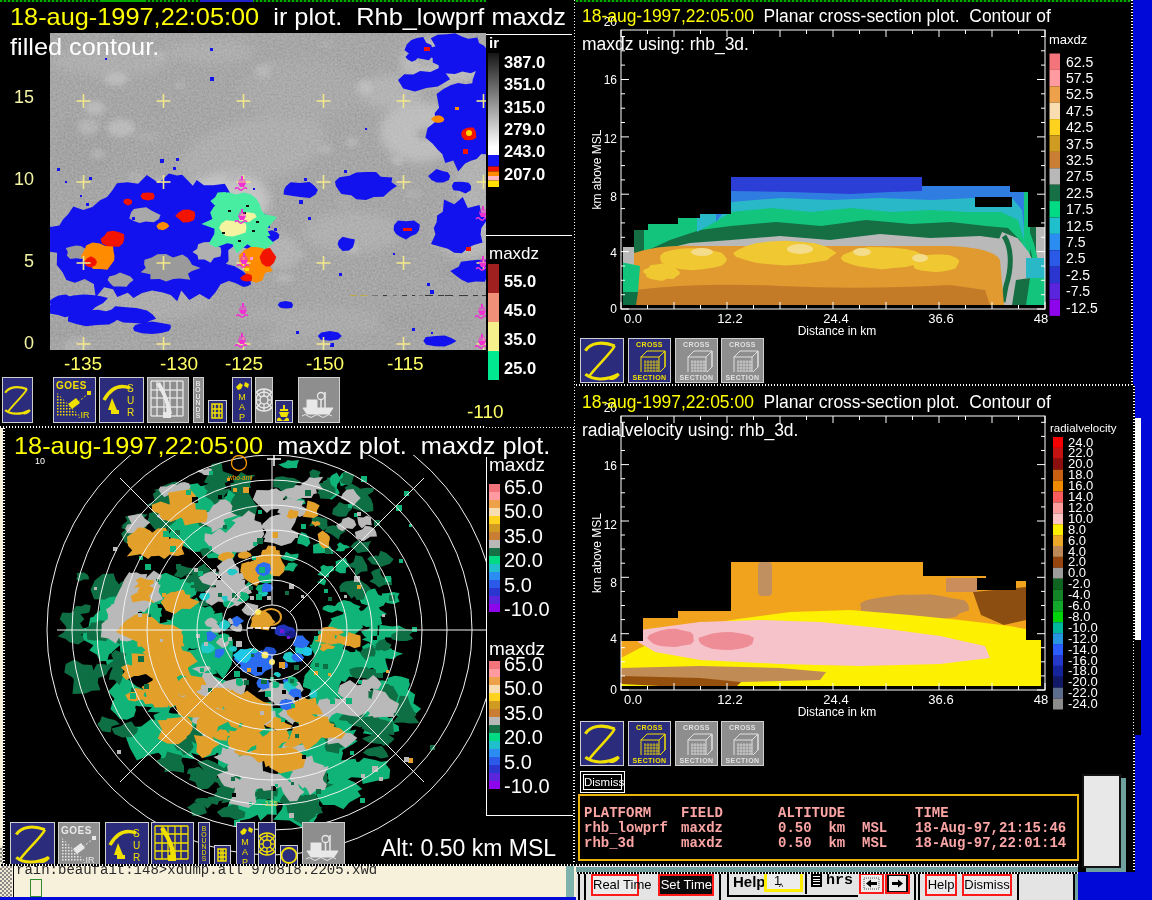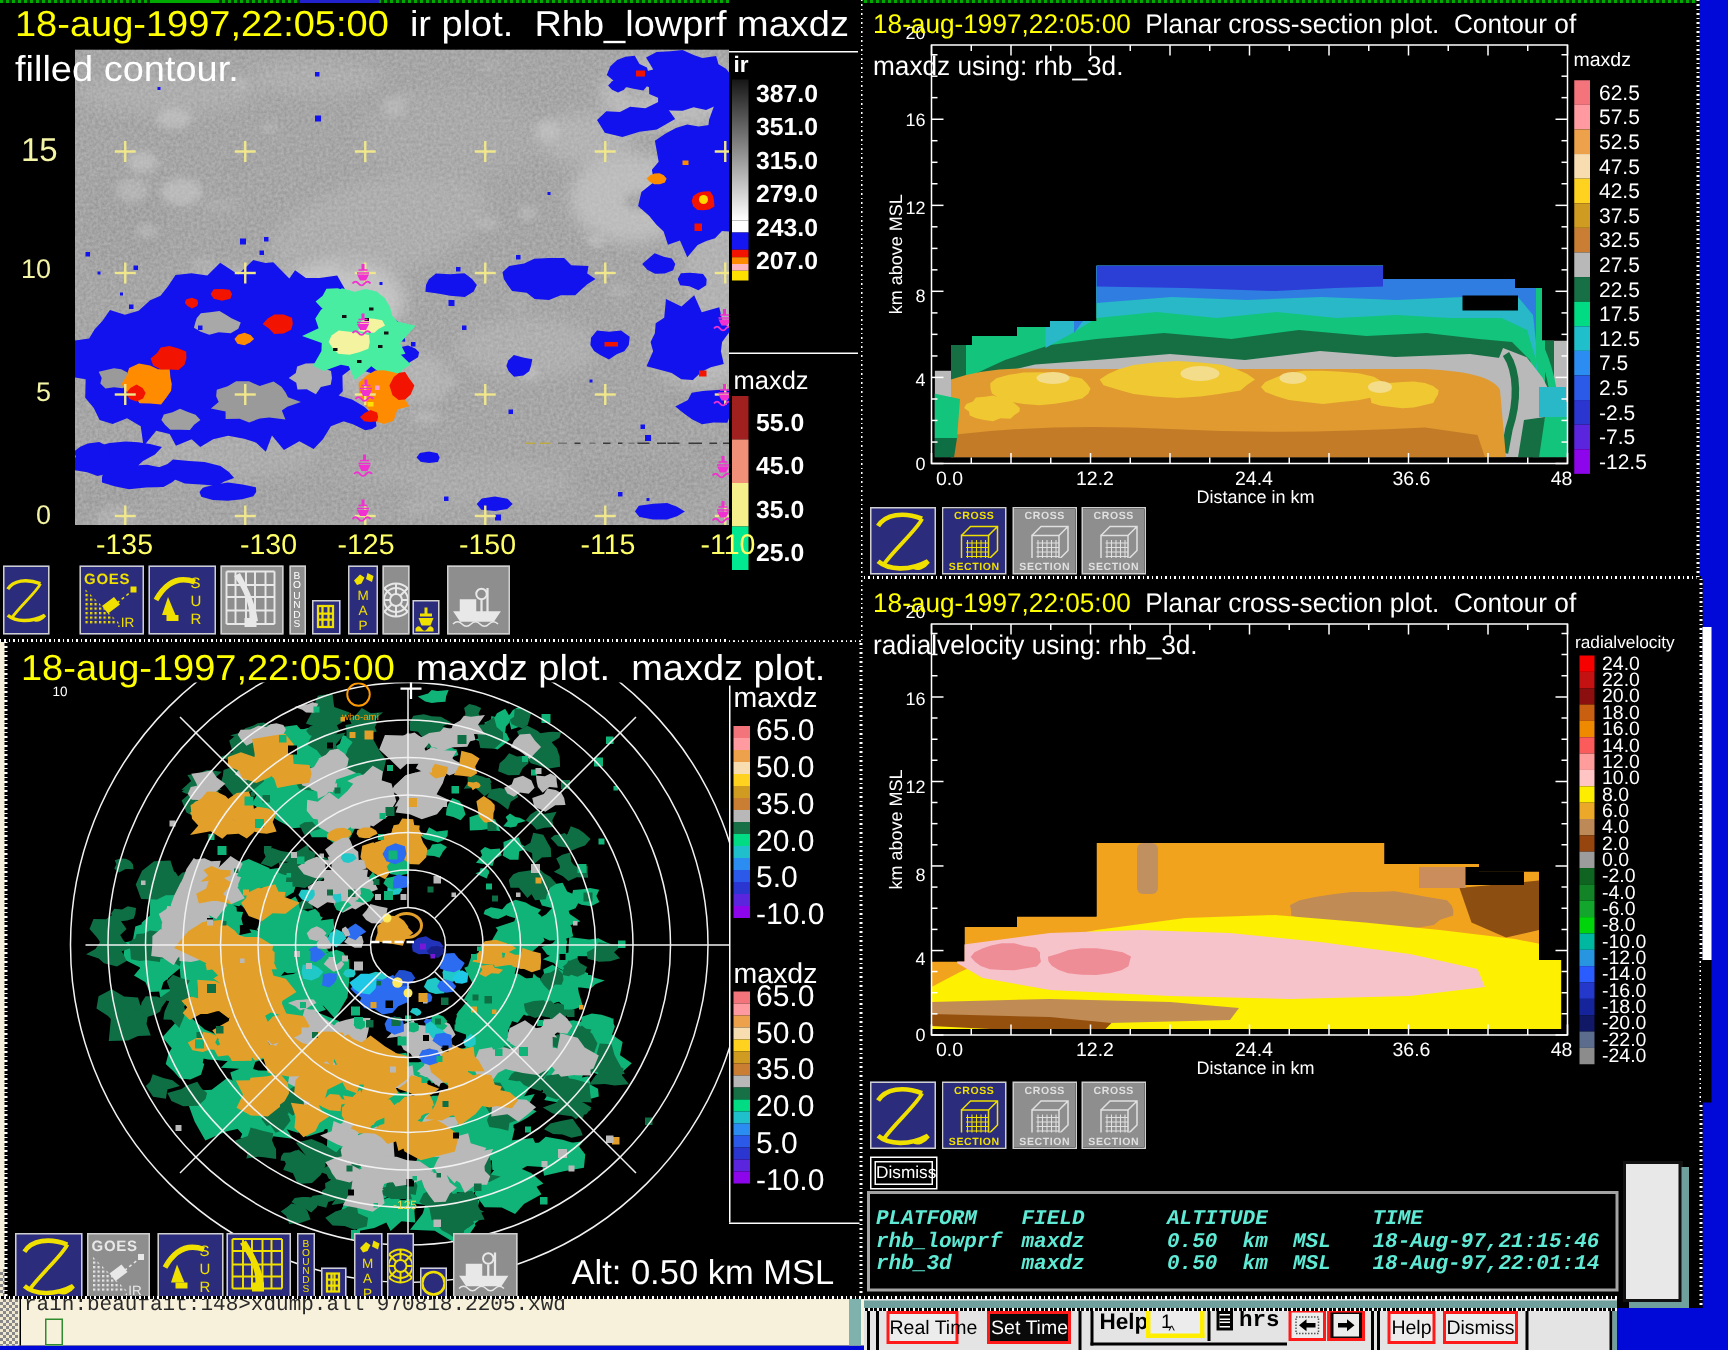--- a/index.html
+++ b/index.html
@@ -323,31 +323,31 @@
 <rect x="488" y="293" width="11" height="29" fill="#f09078"></rect>
 <rect x="488" y="322" width="11" height="29" fill="#f5f08c"></rect>
 <rect x="488" y="351" width="11" height="29" fill="#00e890"></rect>
 <text x="504" y="287" fill="#fff" font-size="16.5" font-weight="bold">55.0</text>
 <text x="504" y="316" fill="#fff" font-size="16.5" font-weight="bold">45.0</text>
 <text x="504" y="345" fill="#fff" font-size="16.5" font-weight="bold">35.0</text>
 <text x="504" y="374" fill="#fff" font-size="16.5" font-weight="bold">25.0</text>
     </svg>
   <div class="abs ttl" style="left:10px;top:3px;z-index:3;"><span class="y">18-aug-1997,22:05:00</span><span>  ir plot.  Rhb_lowprf maxdz</span></div>
   <div class="abs ttl" style="left:10px;top:33px;z-index:5;">filled contour.</div>
-  <div class="abs" style="left:14px;top:87px;color:#f4f4a6;font-size:22px;z-index:3;">15</div>
+  <div class="abs" style="left:14px;top:87px;color:#f4f4a6;font-size:18px;z-index:3;">15</div>
   <div class="abs" style="left:14px;top:169px;color:#f4f4a6;font-size:18px;z-index:3;">10</div>
   <div class="abs" style="left:24px;top:251px;color:#f4f4a6;font-size:18px;z-index:3;">5</div>
   <div class="abs" style="left:24px;top:333px;color:#f4f4a6;font-size:18px;z-index:3;">0</div>
   <div class="abs" style="left:0px;top:353px;width:574px;height:22px;color:#ffff66;font-size:19px;z-index:3;">
     <span class="abs" style="left:64px;">-135</span>
       <span class="abs" style="left:160px;">-130</span>
       <span class="abs" style="left:225px;">-125</span>
       <span class="abs" style="left:306px;">-150</span>
       <span class="abs" style="left:387px;">-115</span>
-      <span class="abs" style="left:467px;">-110</span>
+      <span class="abs" style="left:467px;margin-top:48px;">-110</span>
   </div>
   <div style="position:absolute;left:2px;top:377px;width:31px;height:46px;background:#2c2c7c;border:1px solid #cfcfcf;overflow:hidden;"><svg width="29" height="44" viewBox="0 0 40 44">
         <g stroke="#f0e000" fill="none">
           <path d="M3,12 C8,4 20,2 33,7" stroke-width="3.2"></path>
           <path d="M33,7 C30,14 14,28 7,38" stroke-width="2.6"></path>
           <path d="M3,36 C10,42 24,43 37,36 C34,40 30,41 28,40" stroke-width="3.2"></path>
         </g>
       </svg></div>
 <div style="position:absolute;left:53px;top:377px;width:43px;height:46px;background:#2c2c7c;border:1px solid #cfcfcf;overflow:hidden;"><svg width="41" height="44">
         <text x="2" y="11" fill="#f0e000" font-size="10" font-weight="bold" letter-spacing="0.5">GOES</text>
@@ -1832,21 +1832,21 @@
               <line x1="11" y1="20" x2="26" y2="20"></line>
               <line x1="11" y1="23" x2="26" y2="23"></line>
               <line x1="11" y1="26" x2="26" y2="26"></line>
             </g>
           </g>
         </svg><div style="font-size:7px;font-weight:bold;letter-spacing:.4px;margin-top:-2px;">SECTION</div></div>
     </div>
   <div class="abs" style="left:4px;top:385px;width:45px;height:22px;border:1px solid #fff;padding:2px;background:#000;">
       <div style="width:100%;height:100%;border:1px solid #fff;color:#fff;font-size:11.5px;text-align:center;line-height:14px;">Dismiss</div>
     </div>
-  <div class="abs" style="left:2px;top:408px;width:501px;height:67px;border:2px solid #a3a3a3;background:#000;color:#5eead4;font-family:'Liberation Mono',monospace;font-size:14px;font-weight:bold;font-style:italic;">
+  <div class="abs" style="left:2px;top:408px;width:501px;height:67px;border:2px solid #eab308;background:#000;color:#fca5a5;font-family:'Liberation Mono',monospace;font-size:14px;font-weight:bold;">
     <div class="abs" style="left:4px;top:10px;line-height:15px;white-space:pre;">PLATFORM
 rhb_lowprf
 rhb_3d</div>
     <div class="abs" style="left:101px;top:10px;line-height:15px;white-space:pre;">FIELD
 maxdz
 maxdz</div>
     <div class="abs" style="left:198px;top:10px;line-height:15px;white-space:pre;">ALTITUDE
 0.50  km  MSL
 0.50  km  MSL</div>
     <div class="abs" style="left:335px;top:10px;line-height:15px;white-space:pre;">TIME

